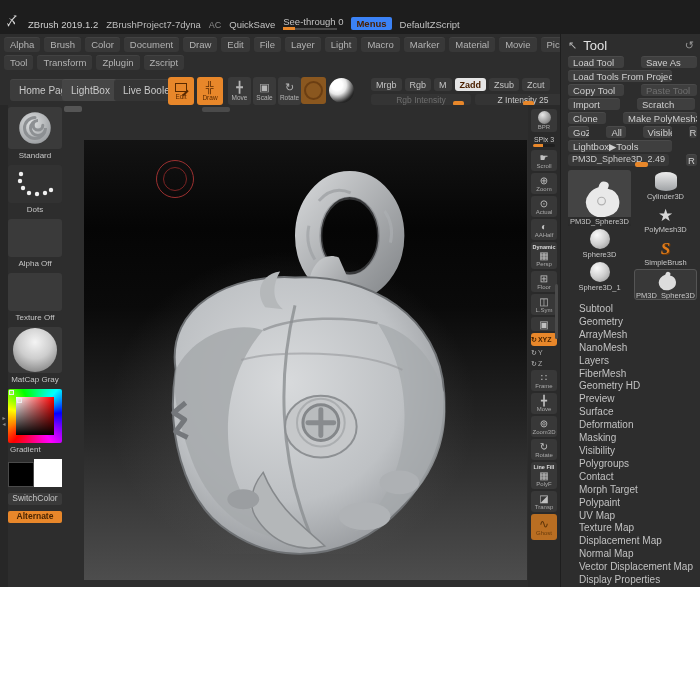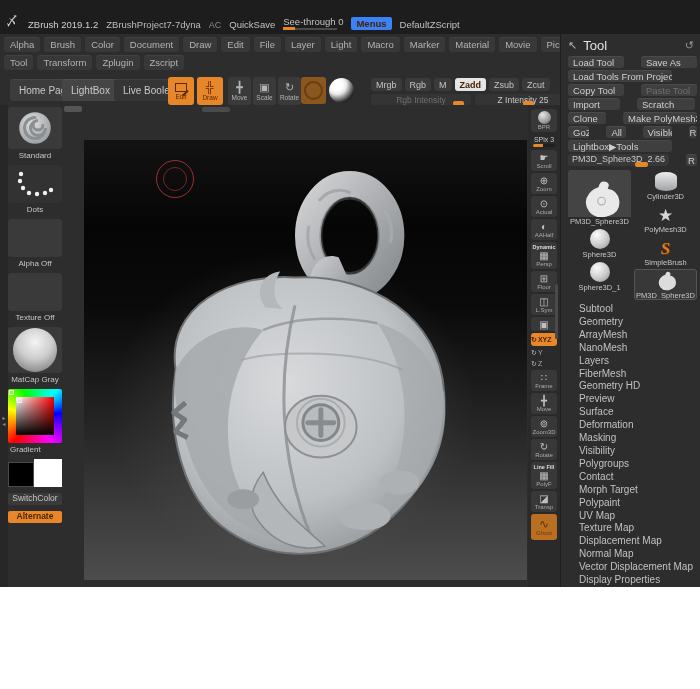--- a/index.html
+++ b/index.html
@@ -514,21 +514,21 @@
         <button class="pbtn" style="width:26px">All</button>
         <button class="pbtn" style="width:44px">Visible</button>
         <button class="pbtn sq">R</button>
       </div>
       <div class="prow">
         <button class="pbtn" style="width:104px">Lightbox▶Tools</button>
       </div>
       <div class="prow">
         <div class="pslider">
           <span>PM3D_Sphere3D_2.</span>
-          <span>66</span>
+          <span>49</span>
         </div>
         <button class="pbtn sq">R</button>
       </div>
 
       <div class="thumbs">
         <div class="tcol">
           <div class="tbig">
             <svg class="mini-model" viewBox="0 0 56 52">
               <path d="M26,12 q2,-9 9,-7 q7,2 3,9 q13,2 15,15 q2,15 -13,20 q-17,6 -26,-5 q-9,-13 0,-24 q5,-6 12,-8 z" fill="#e9e9e9"></path>
               <circle cx="30" cy="30" r="5" fill="none" stroke="#b0b0b0" stroke-width="1.5"></circle>

